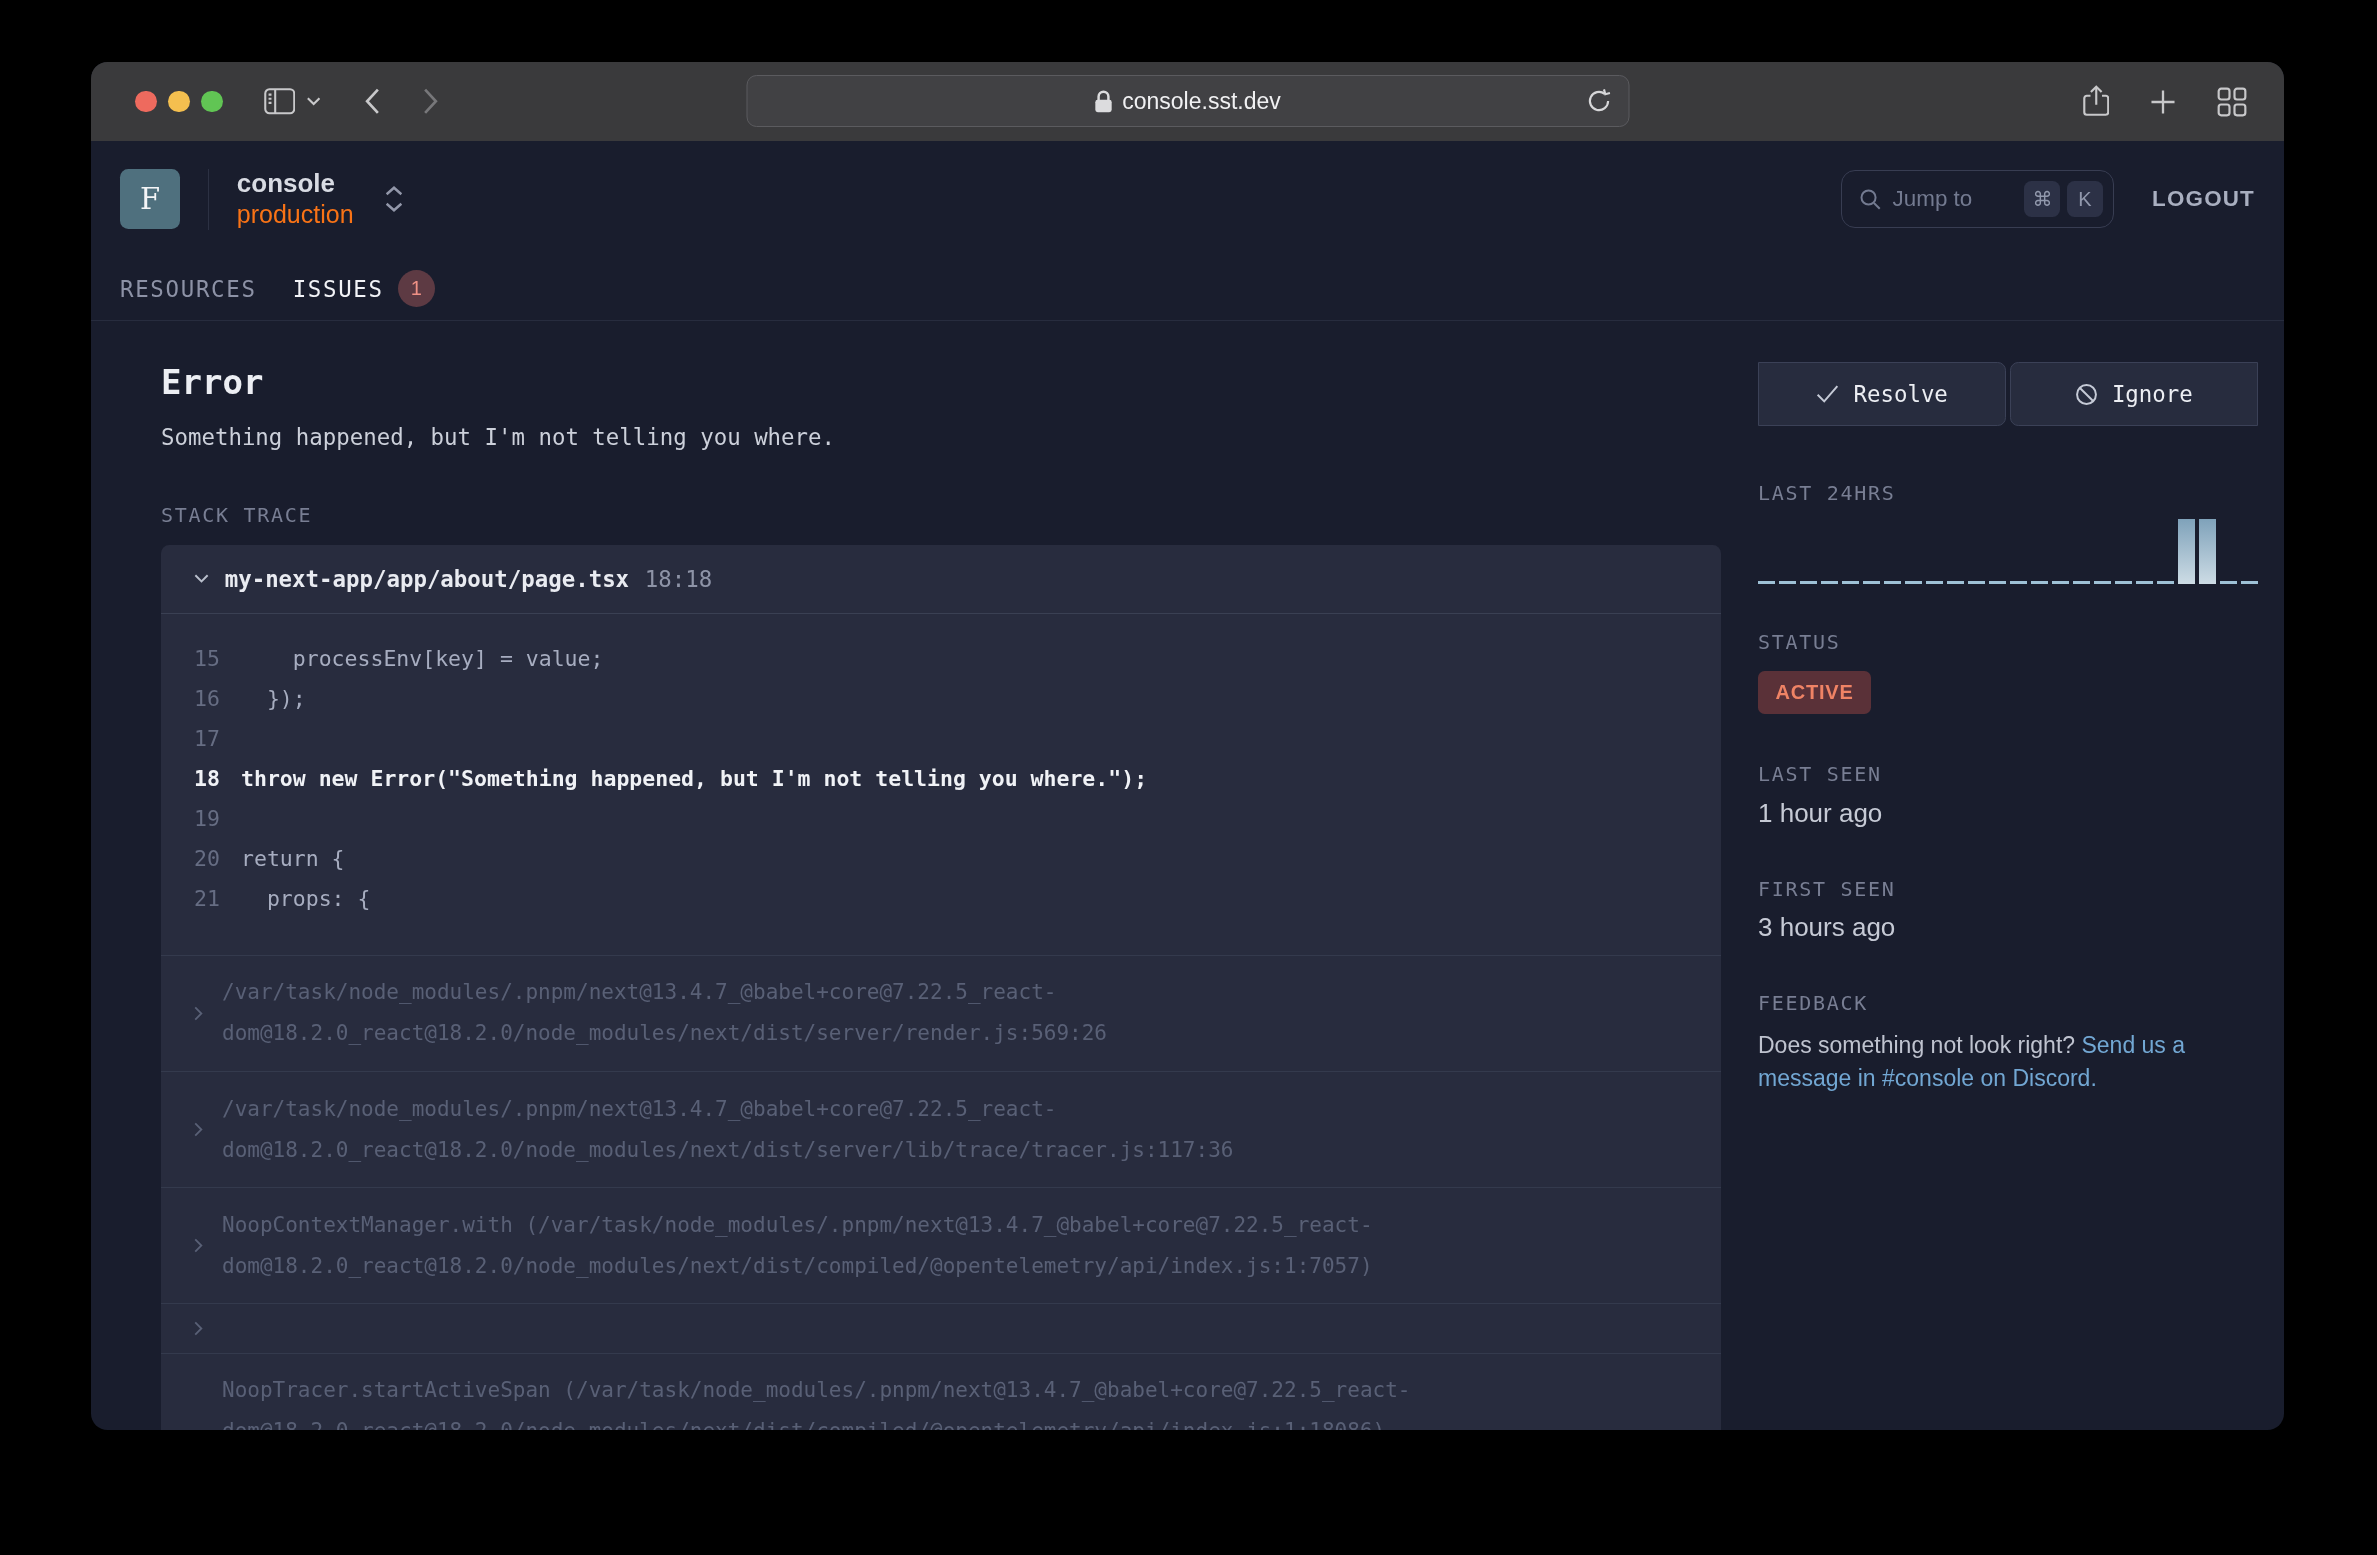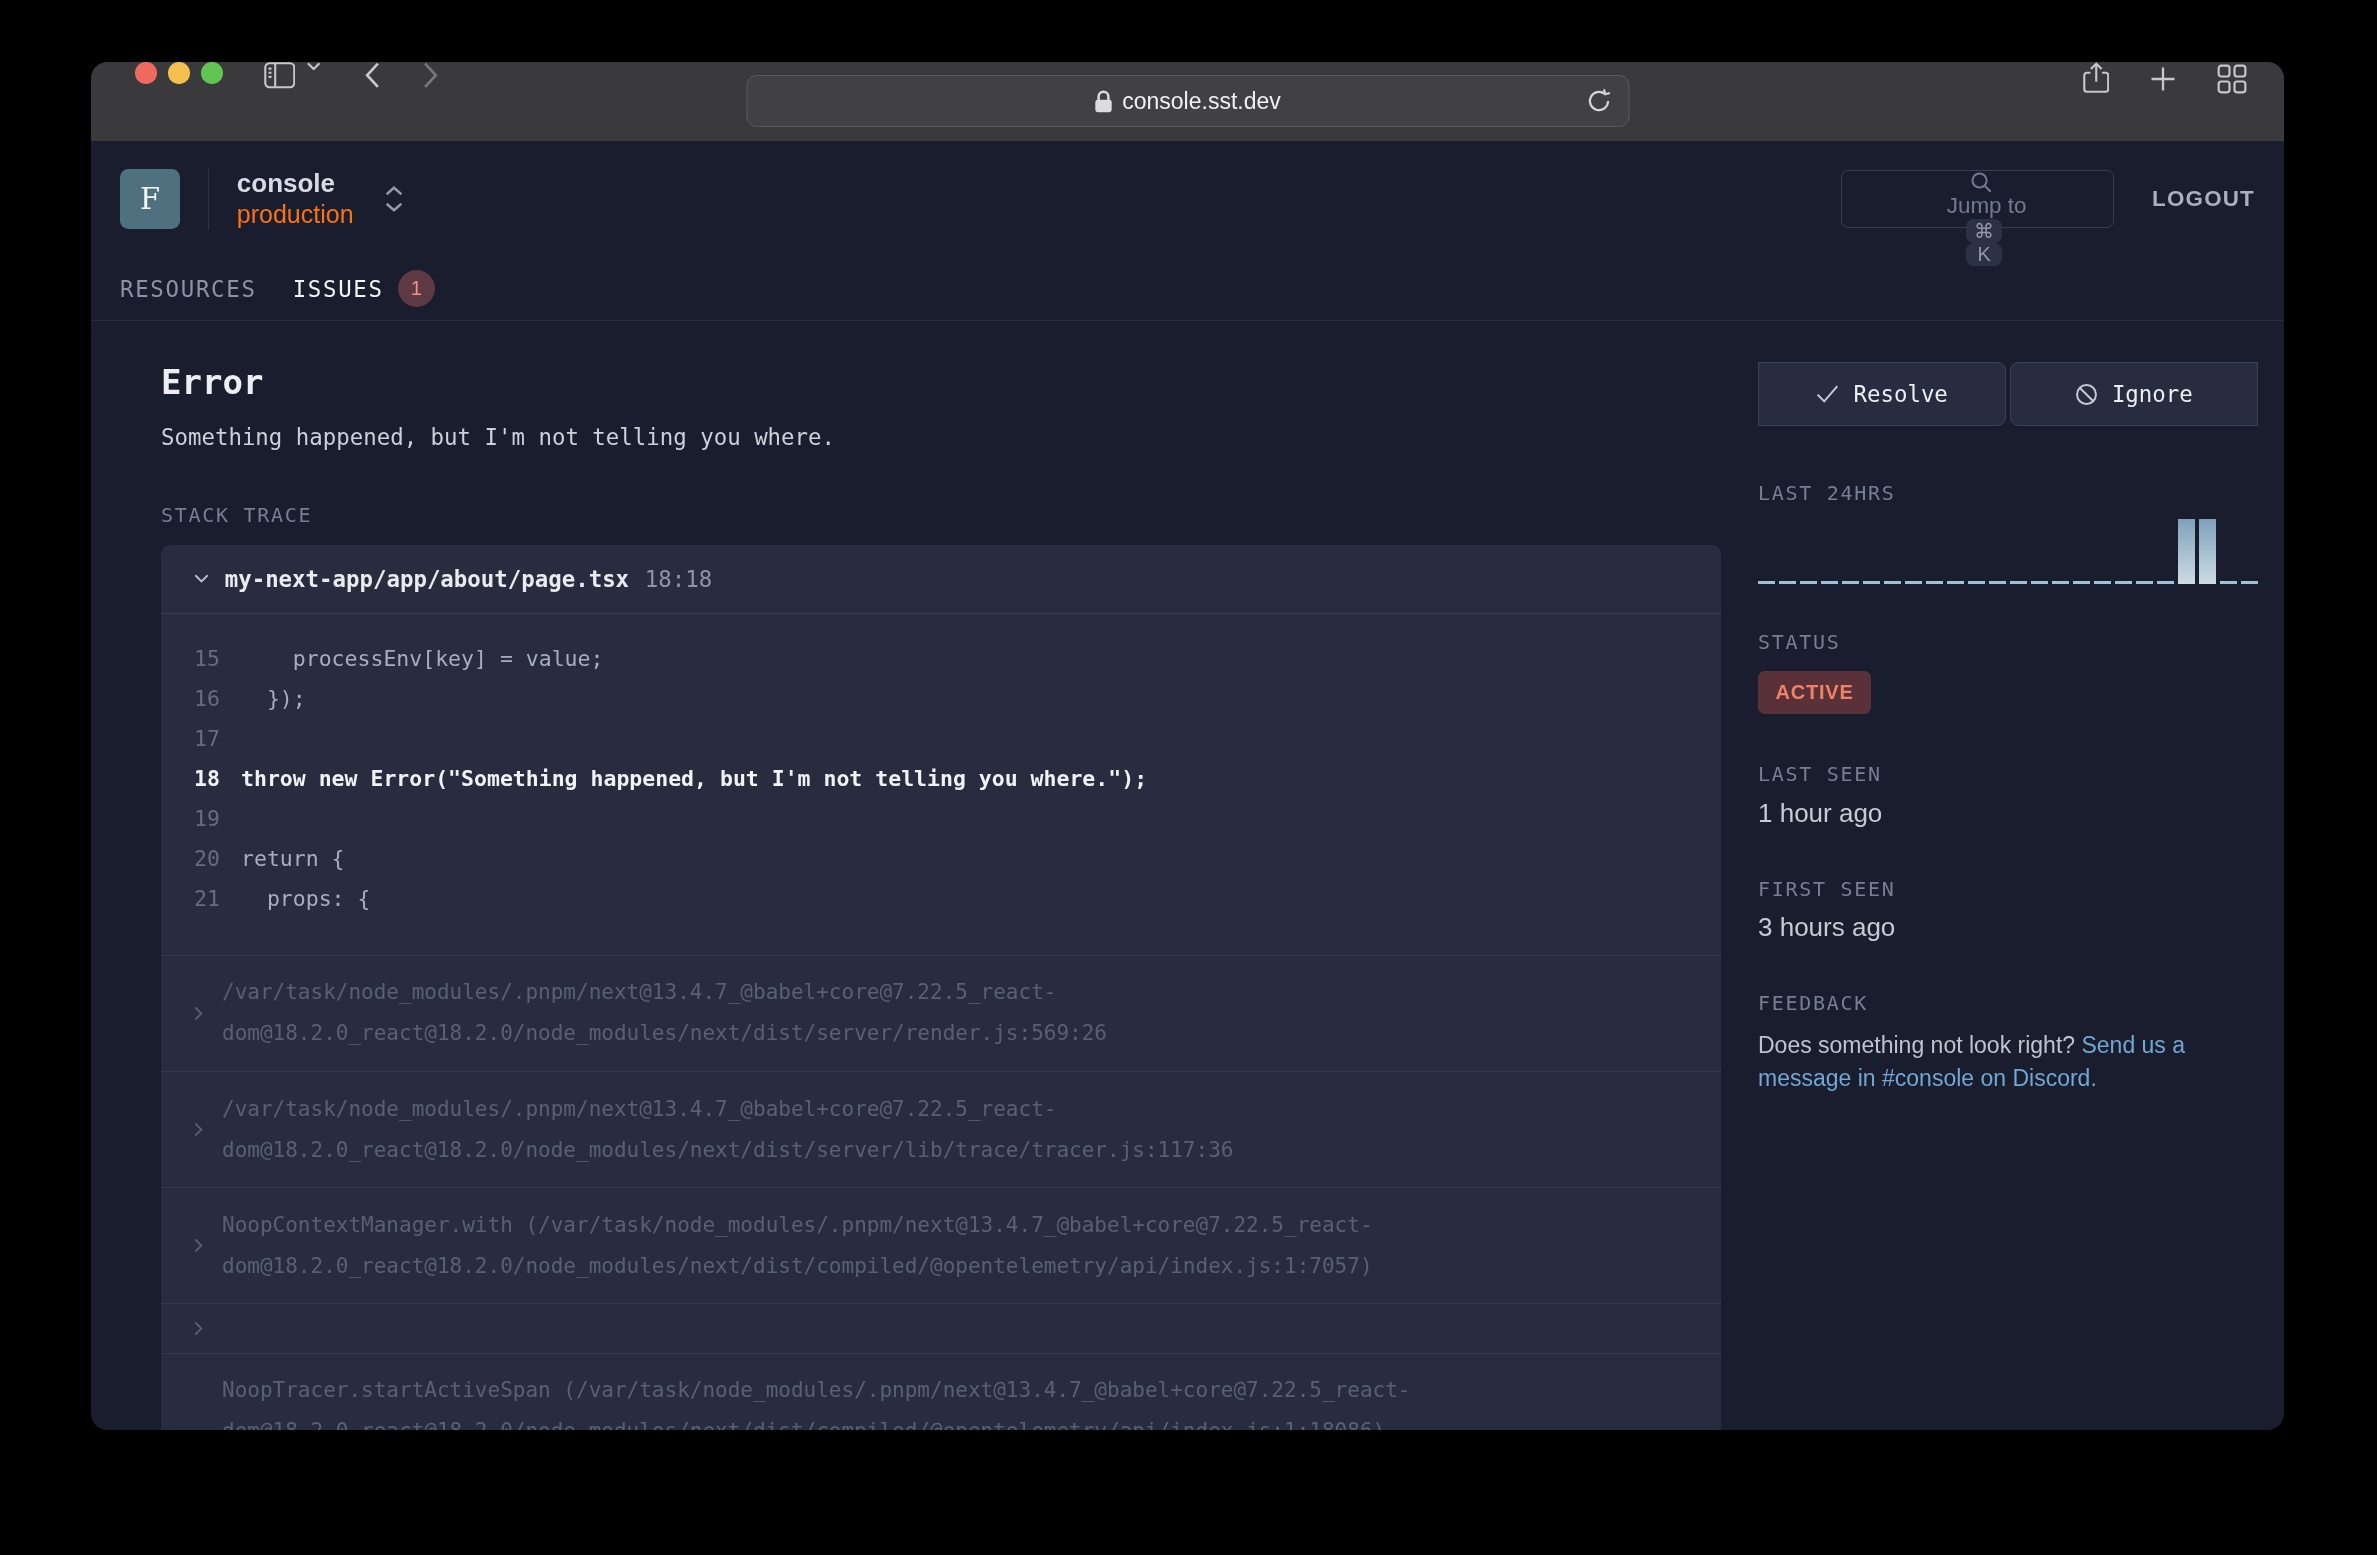--- a/index.html
+++ b/index.html
@@ -4,21 +4,21 @@
 <style>
   * { margin:0; padding:0; box-sizing:border-box; }
   html,body { width:2377px; height:1556px; background:#000; overflow:hidden;
               font-family:"Liberation Sans", sans-serif; }
 
   .window { position:absolute; left:91px; top:62px; width:2193px; height:1368px;
             border-radius:16.6px; overflow:hidden; background:#191d2d; }
 
   
   .toolbar { position:relative; height:79px; background:#3a3a3c;
-             display:flex; align-items:flex-start; }
+             display:flex; align-items:center; }
   .traffic { display:flex; gap:11.6px; margin-left:44px; }
   .tl { width:21.5px; height:21.5px; border-radius:50%; }
   .tl.red{ background:#ee6a5e; } .tl.yellow{ background:#f4bf4f; } .tl.green{ background:#61c554; }
   .tb-ic { display:flex; align-items:center; color:#c8c8ca; }
   .urlbar { position:absolute; left:50%; top:13.3px; transform:translateX(-50%);
             width:883px; height:52px; background:#414144; border:1.2px solid #5b5b5f;
             border-radius:10px; display:flex; align-items:center; justify-content:center; }
   .urltext { color:#f1f1f3; font-size:23px; margin-left:10px; }
   .reload { position:absolute; right:16.6px; top:50%; transform:translateY(-50%); }
   .right-ics { position:absolute; right:37px; display:flex; gap:40px; align-items:center; color:#c8c8ca; }
@@ -26,22 +26,22 @@
   
   .app-header { height:116px; display:flex; align-items:center; padding:0 29px; }
   .avatar { width:60px; height:60px; border-radius:8.3px; background:#4f707e;
             display:flex; align-items:center; justify-content:center;
             font-family:"DejaVu Serif", serif; font-size:29px; color:#f4f5f7; }
   .vline { width:0.8px; height:61px; background:#2c3143; margin:0 28px; }
   .t-app { font-size:26px; font-weight:bold; color:#d8dbe3; line-height:31.5px; }
   .t-stage { font-size:25px; color:#f97316; line-height:31.5px; }
   .carets { margin-left:31.5px; color:#9297a9; display:flex; flex-direction:column; gap:5.8px; }
   .spacer { flex:1; }
-  .jumpbox { width:273px; height:58px; border:1.2px solid #383d52; border-radius:7px;
-             display:flex; align-items:center; padding:0 10px 0 16.6px; color:#737a90;flex-direction:column; }
+  .jumpbox { width:273px; height:58px; border:1.2px solid #383d52; border-radius:14px;
+             display:flex; align-items:center; padding:0 10px 0 16.6px; color:#737a90; }
   .jump-ph { font-size:22.4px; flex:1; margin-left:11.6px; }
   .kbd { width:36px; height:36px; border-radius:7.5px; background:#2c3146; color:#9198ac;
          font-size:20px; display:flex; align-items:center; justify-content:center; margin-left:6.6px; }
   .logout { margin-left:38px; font-size:22.4px; font-weight:bold; letter-spacing:1.2px; color:#a9afc0; }
 
   
   .tabs { height:64px; border-bottom:0.8px solid #272c3e; display:flex; align-items:center;
           gap:36px; padding:0 29px; font-family:"DejaVu Sans Mono", monospace; }
   .tab { font-size:22.4px; letter-spacing:1.7px; color:#8d92a6; display:flex; align-items:center; }
   .tab.active { color:#f2f3f7; }

